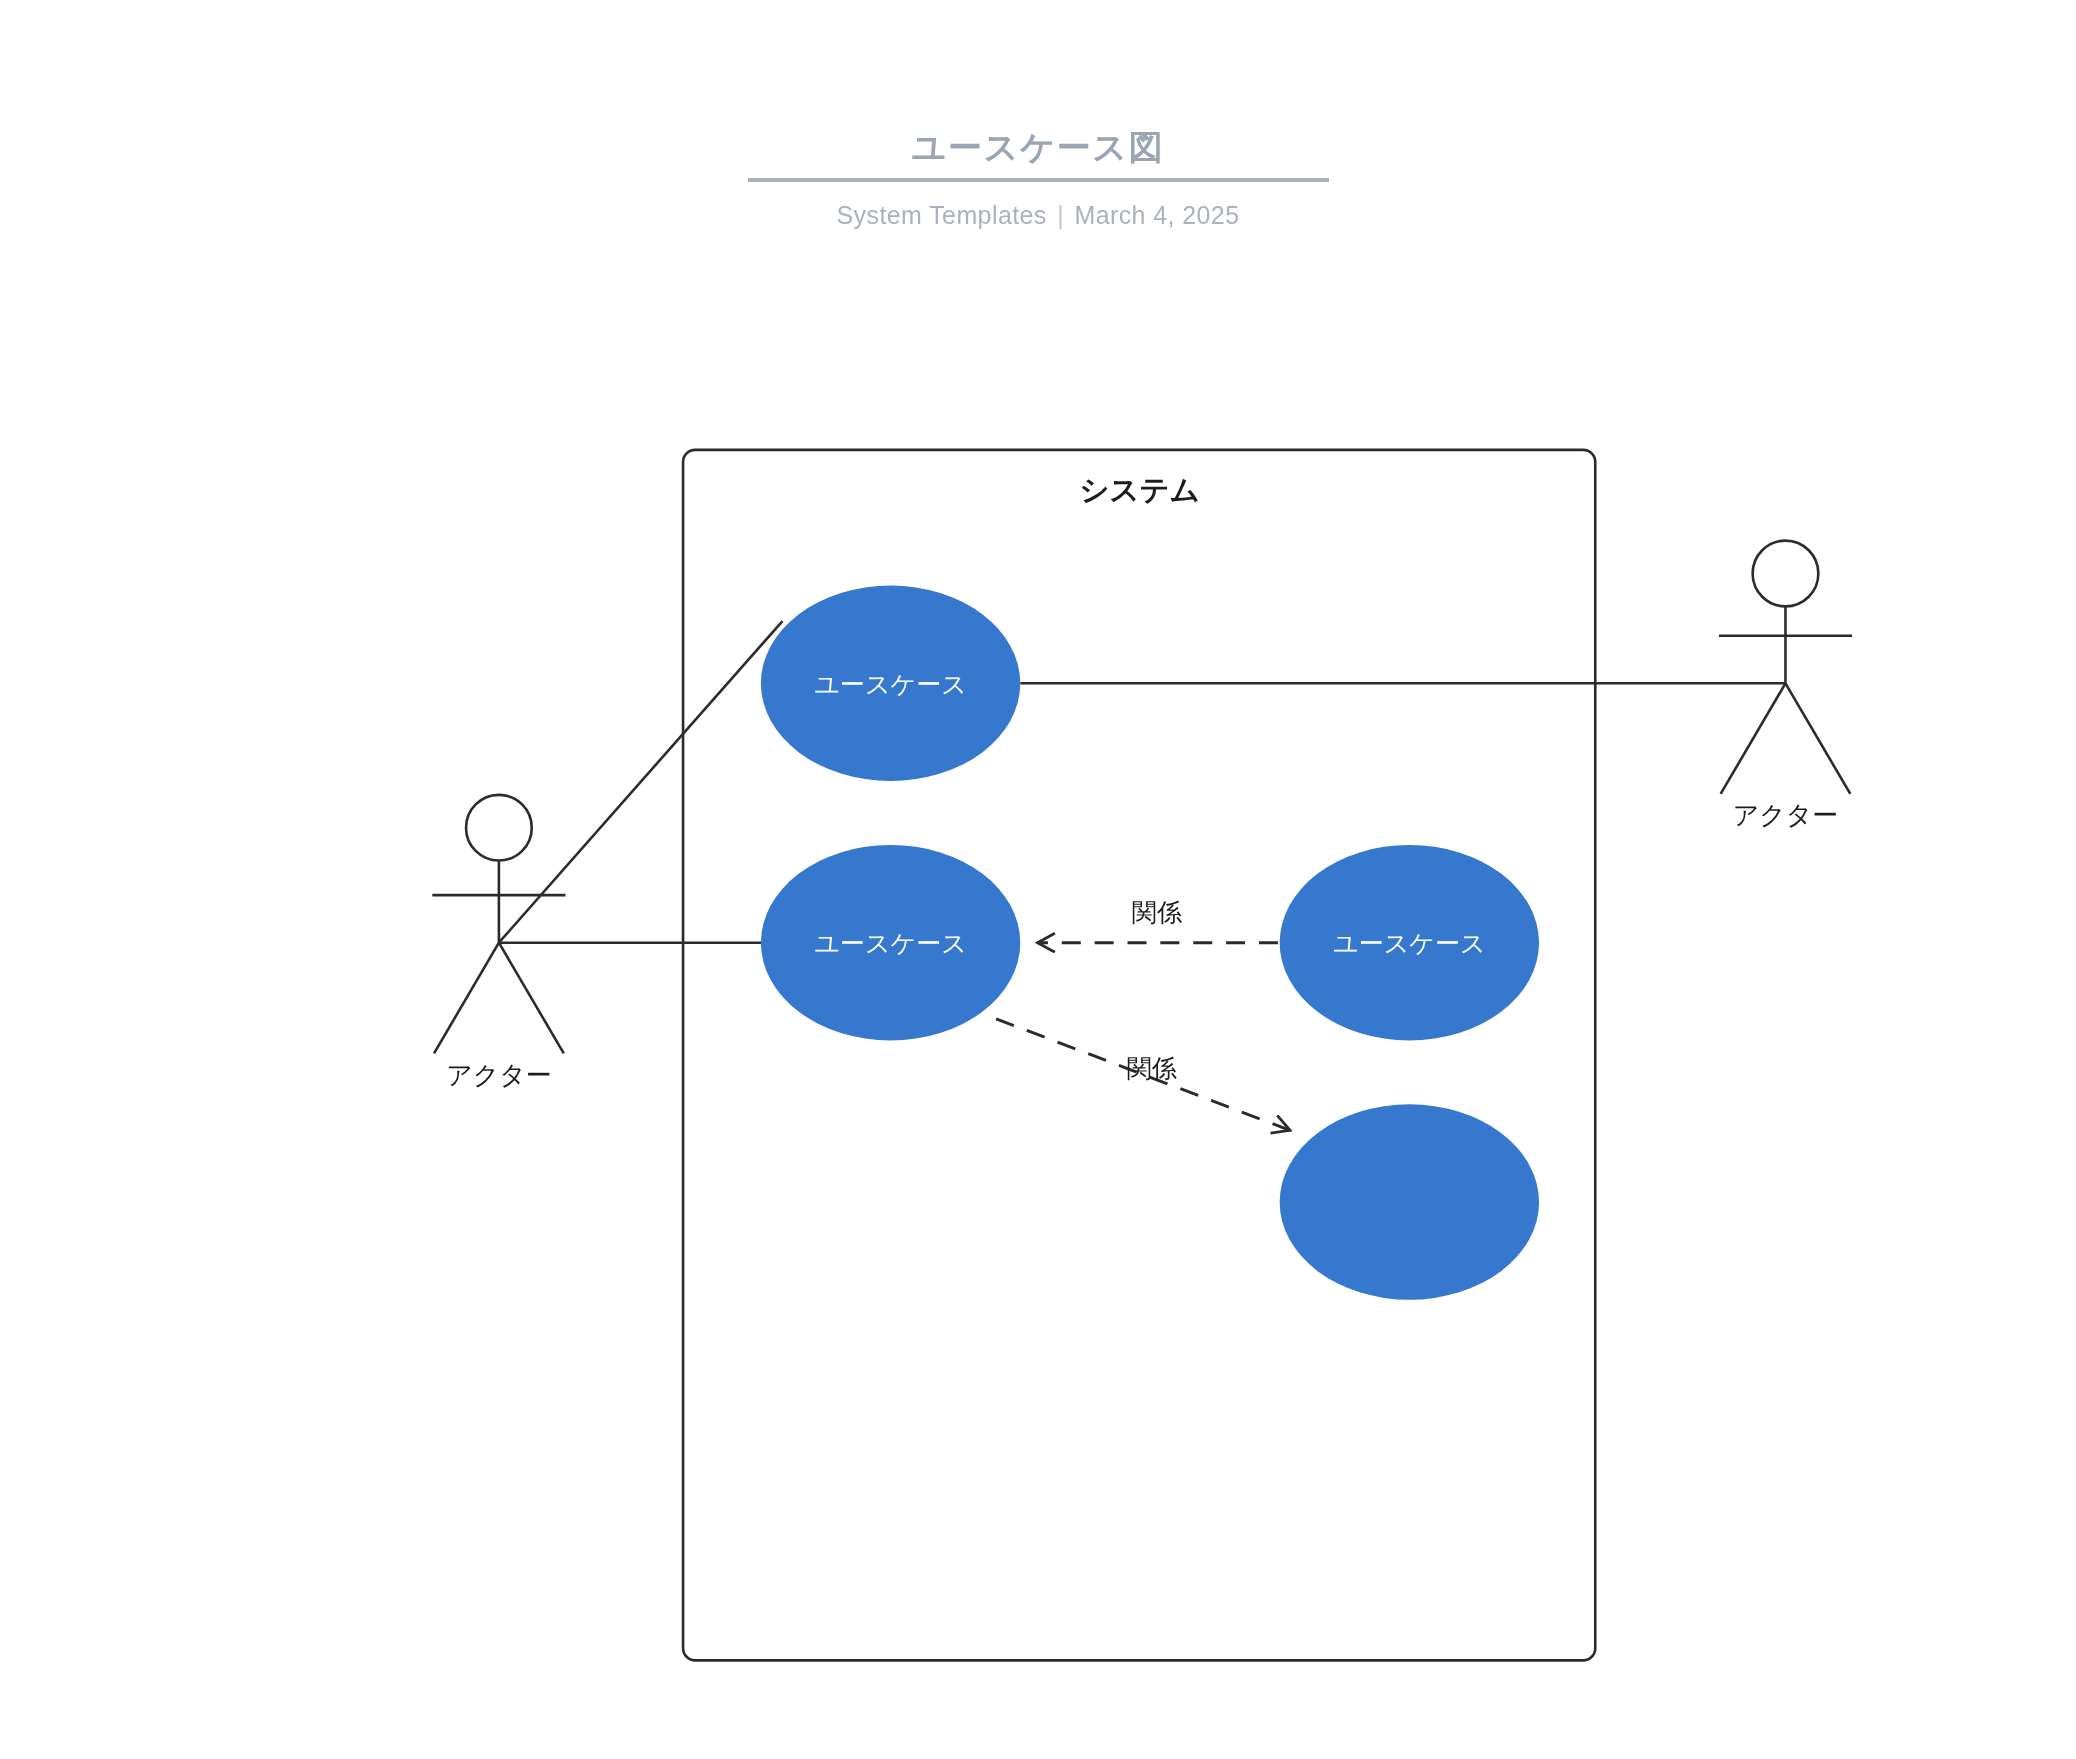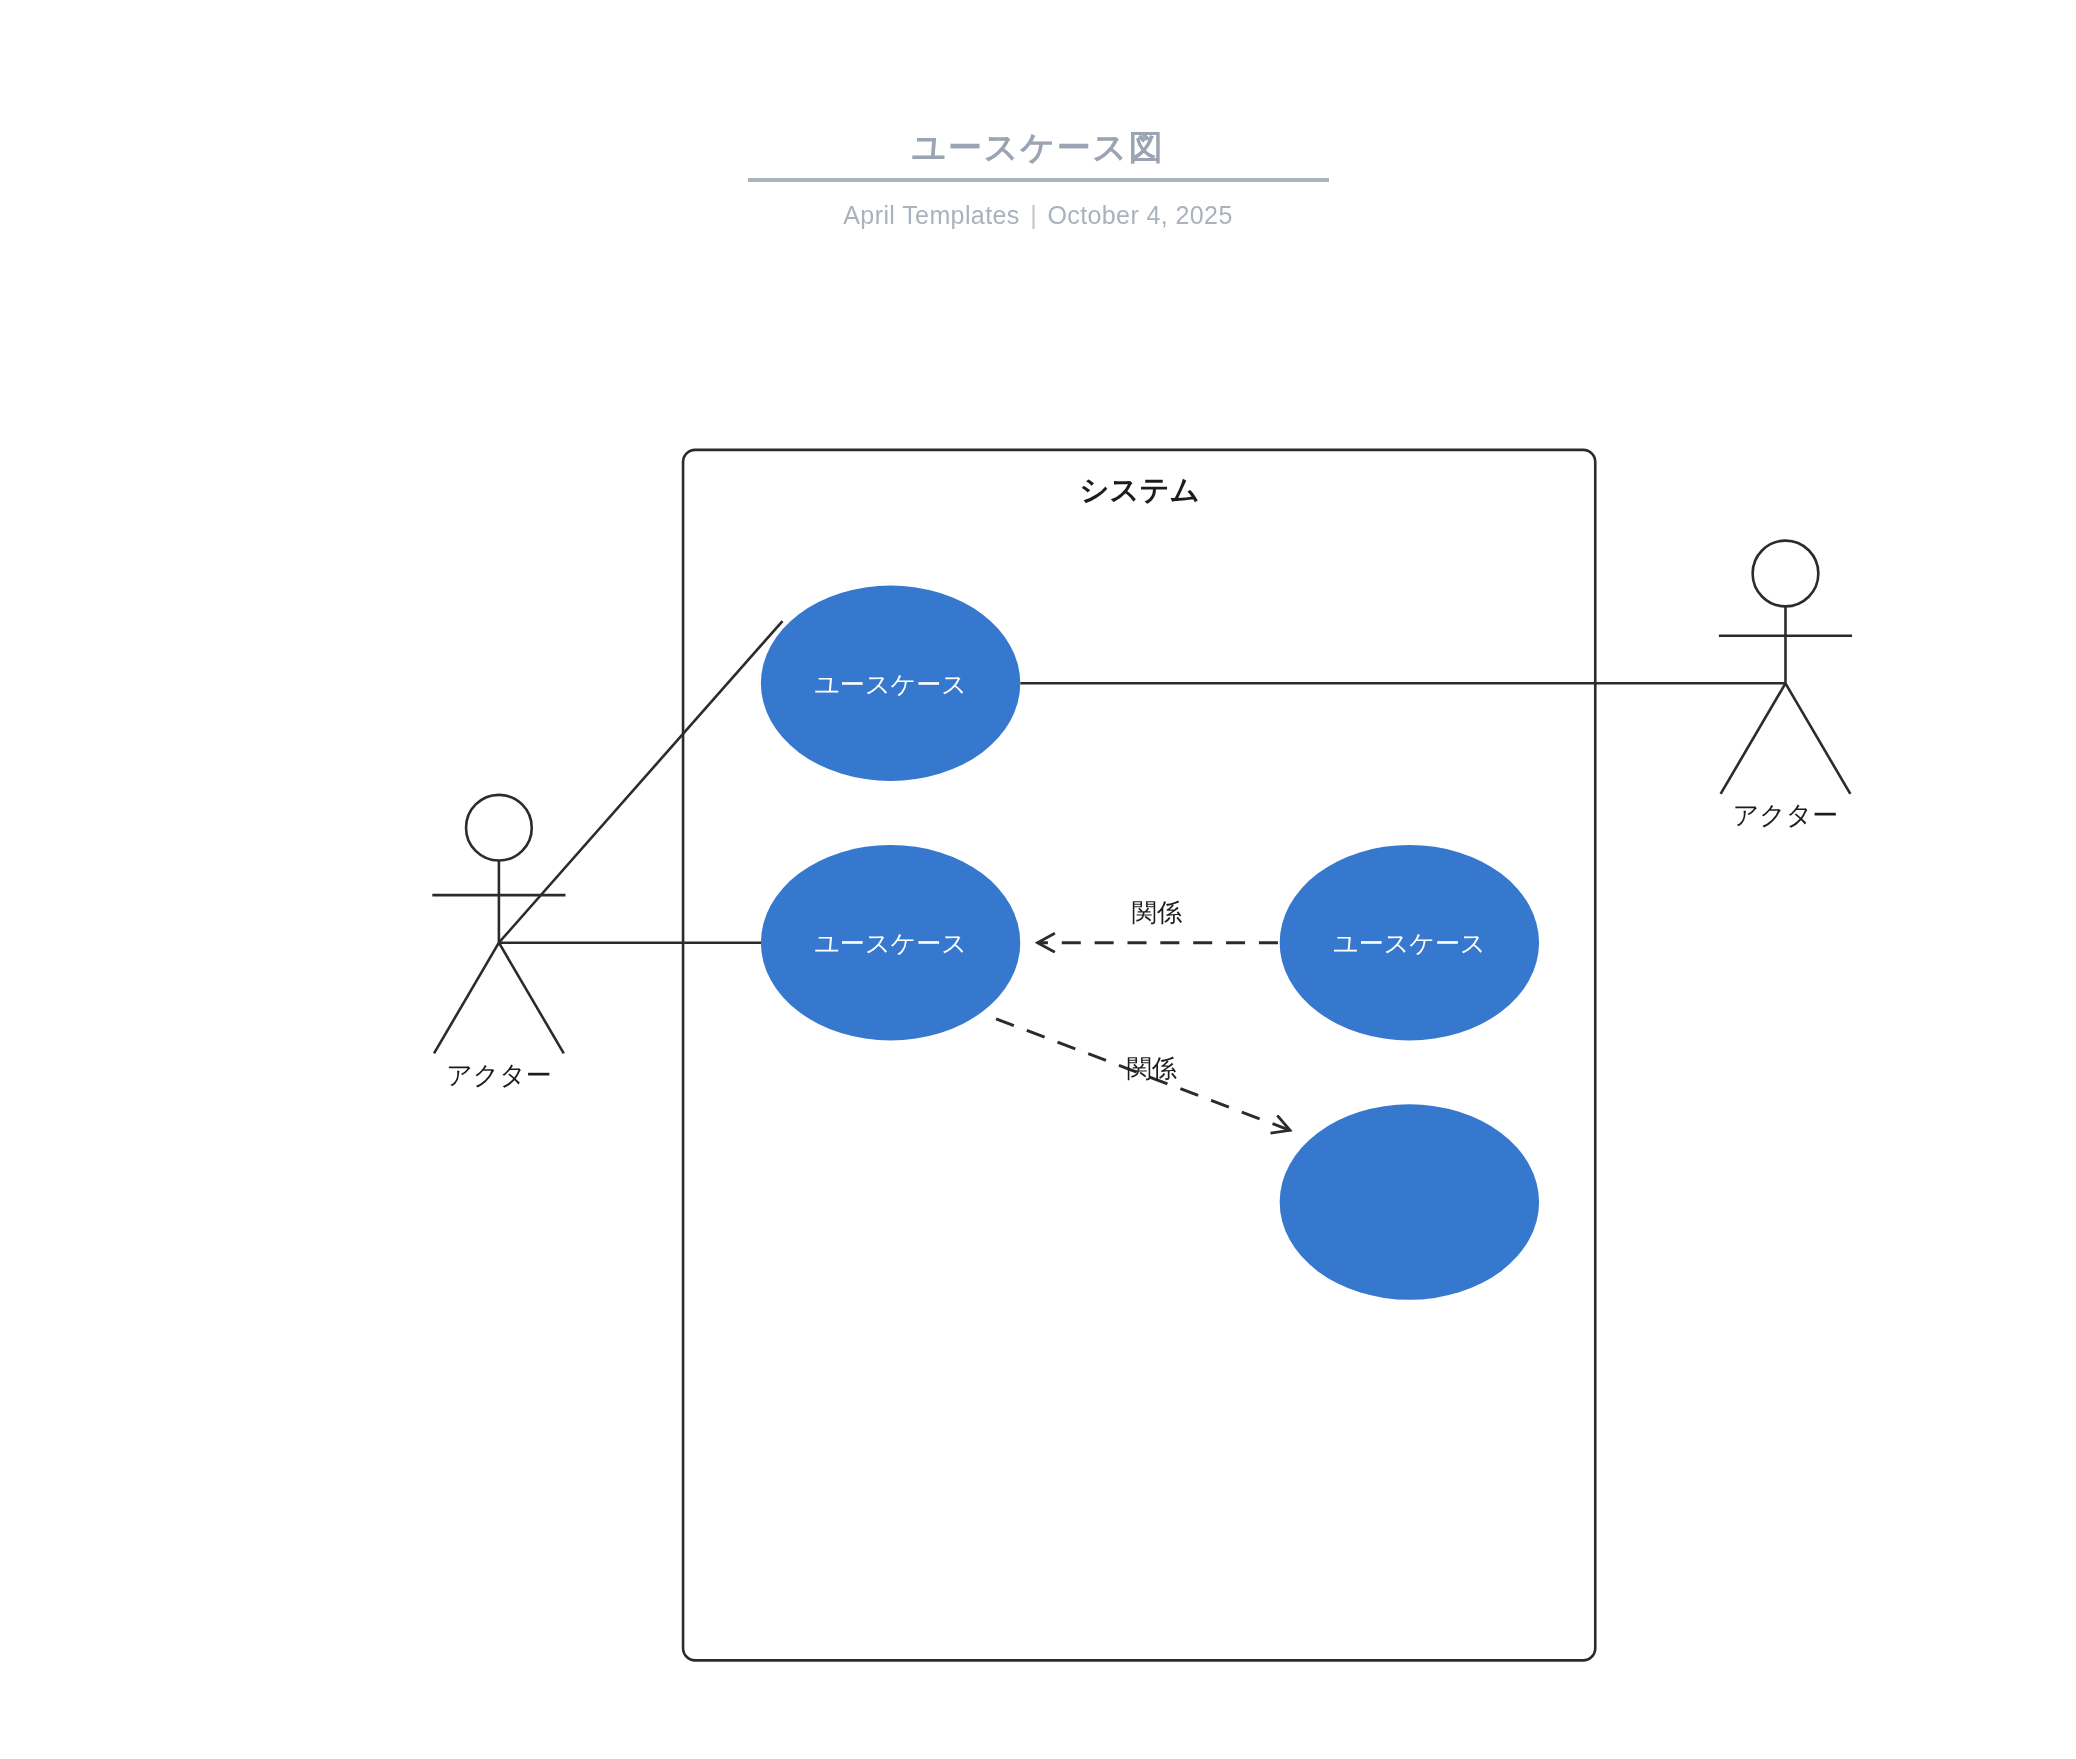--- a/index.html
+++ b/index.html
@@ -80,21 +80,21 @@
 </style>
 </head>
 <body>
 
 <div id="page">
 
   <div id="header">
     <div id="doc-title">ユースケース図</div>
     <div id="title-rule"></div>
     <div id="doc-subtitle">
-      <span>April Templates</span><span class="sep">|</span><span>October 4, 2025</span>
+      <span>System Templates</span><span class="sep">|</span><span>March 4, 2025</span>
     </div>
   </div>
 
   <svg id="canvas" width="2076" height="1760" viewBox="0 0 2401 2035">
 
     <defs>
       <marker id="openArrowLeft" markerWidth="40" markerHeight="40" refX="2" refY="12" orient="auto-start-reverse" markerUnits="userSpaceOnUse">
         <path d="M 22,1 L 2,12 L 22,23" fill="none" stroke="#2b2b2b" stroke-width="3.2"></path>
       </marker>
       <marker id="openArrowRight" markerWidth="40" markerHeight="40" refX="22" refY="12" orient="auto" markerUnits="userSpaceOnUse">

